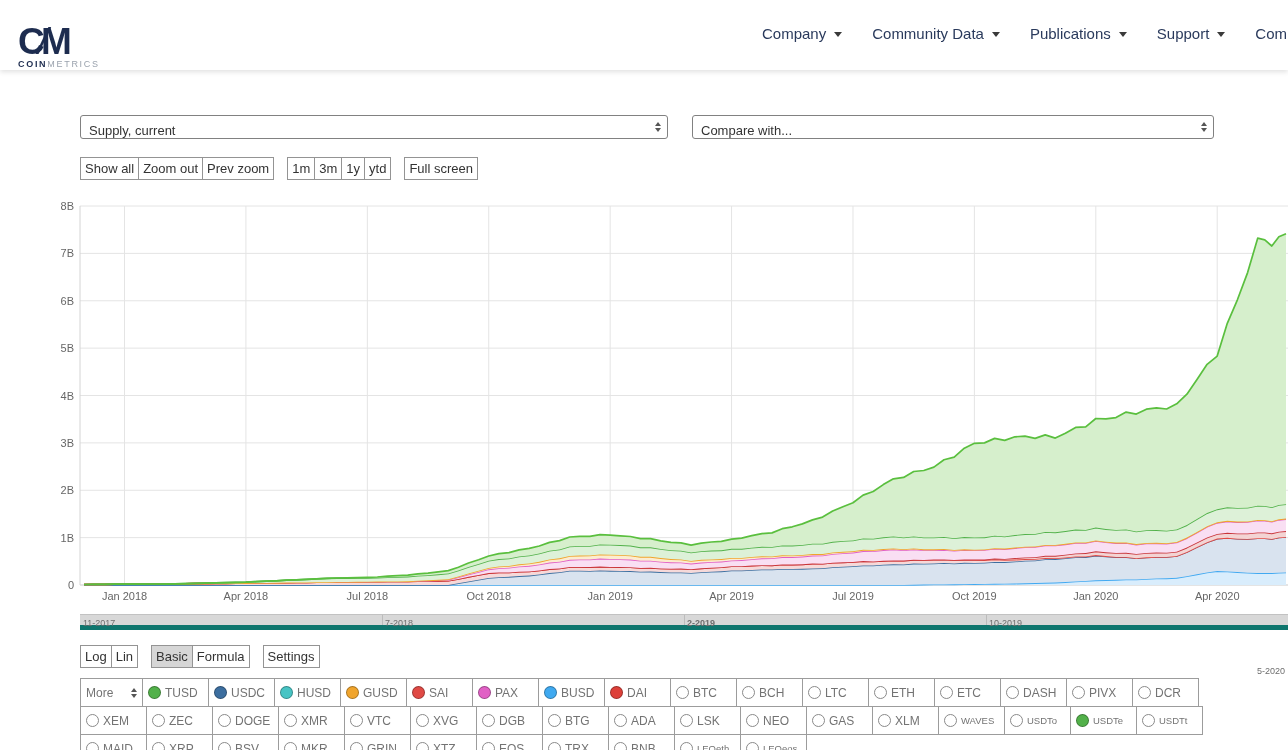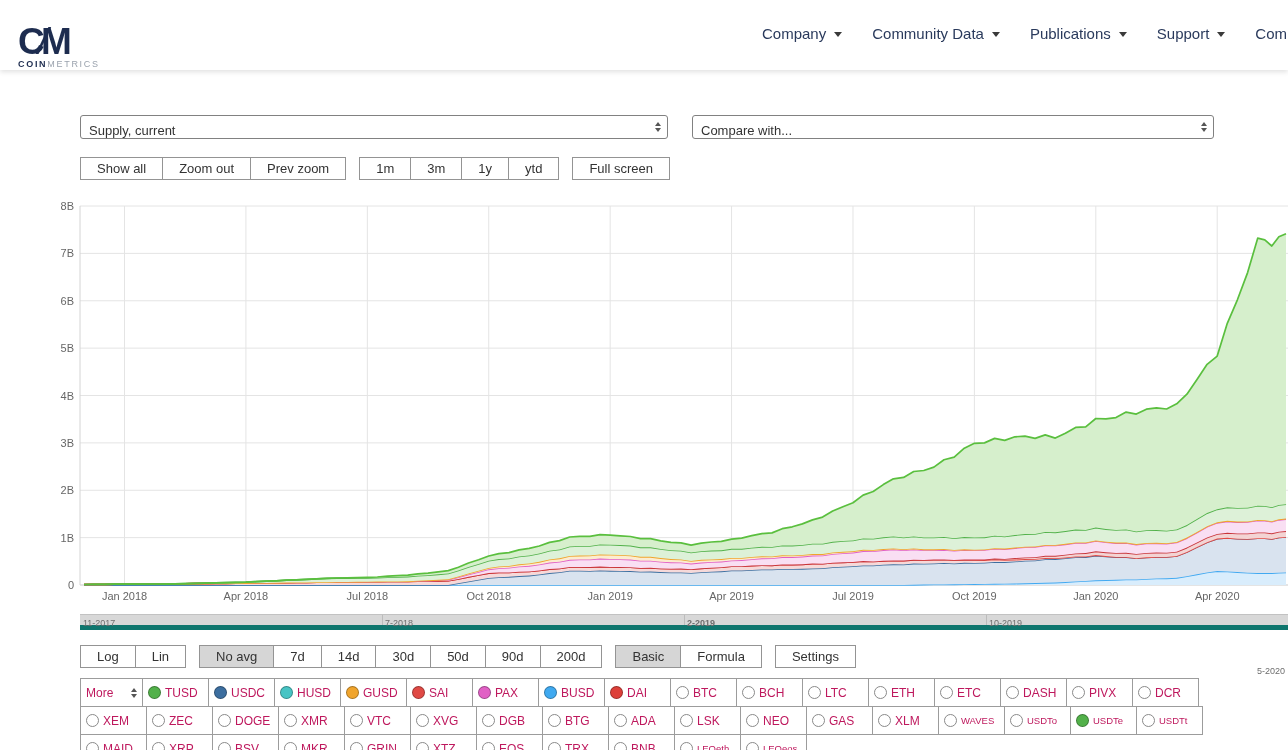--- a/index.html
+++ b/index.html
@@ -23,42 +23,42 @@
     display:flex;align-items:flex-end;padding:0 24px 0 8px;font-size:13px;color:#333;cursor:pointer}
   .spinner{position:absolute;right:6px;top:50%;transform:translateY(-50%);
     display:flex;flex-direction:column;gap:2px;align-items:center}
   .spin-up{width:0;height:0;border-left:3.5px solid transparent;border-right:3.5px solid transparent;
     border-bottom:4px solid #555}
   .spin-down{width:0;height:0;border-left:3.5px solid transparent;border-right:3.5px solid transparent;
     border-top:4px solid #555}
   
   .btn-row{position:absolute;display:flex}
   .group{display:flex;margin-right:13px}
-  .btn{height:23px;padding:0 16px;font-size:13px;color:#333;background:#fff;border:1px solid #949494;
+  .btn{height:23px;padding:0 4px;font-size:13px;color:#333;background:#fff;border:1px solid #949494;
     margin-left:-1px;cursor:pointer;font-family:inherit;white-space:nowrap}
   .group .btn:first-child{margin-left:0}
   .btn.active{background:#d6d6d6}
   
   .chart-wrap{position:absolute;left:45px;top:198px}
   svg text{font-family:"Liberation Sans",sans-serif}
   
   .navigator{position:absolute;left:80px;top:614px;width:1208px;height:16px;background:#d8d8d8;
     border-top:1px solid #c2c2c2;border-bottom:5px solid #0f766e;cursor:ew-resize}
   .nav-label{position:absolute;top:3px;font-size:9px;color:#6e6e6e}
   .nav-divider{position:absolute;top:0;bottom:0;width:1px;background:#bcbcbc}
   
   .asset-grid{position:absolute;left:80px;top:678px}
   .asset-row{display:flex;margin-top:-1px}
   .asset-row:first-child{margin-top:0}
   .asset-cell{width:67px;height:29px;border:1px solid #9c9c9c;margin-left:-1px;background:#fff;
     display:flex;align-items:center;padding-left:5px;gap:4px;cursor:pointer;position:relative;flex:none}
   .asset-row .asset-cell:first-child{margin-left:0}
   .more-cell{width:63px;padding-right:16px}
   .more-cell .spinner{right:5px}
-  .asset-label{font-size:12px;color:#be185d}
+  .asset-label{font-size:12px;color:#737373}
   .asset-label.small{font-size:9.5px}
   .dot{width:13px;height:13px;border-radius:50%;flex:none}
   .dot.off{border:1px solid #8a8a8a;background:#fff}
 </style>
 </head>
 <body>
 
 <header class="header">
   <div class="logo">
     <div class="logo-mark"><span>C</span><span class="slash">/</span><span>M</span></div>
@@ -189,29 +189,20 @@
     <span class="nav-label" style="left: calc(75% + 3px);">10-2019</span>
     <span class="nav-label" style="right: 3px; margin-top: 48px;">5-2020</span>
   </div>
 
 <div class="btn-row" id="bottom-toolbar" style="left:80px;top:645px">
     <div class="group">
       <button class="btn">Log</button>
       <button class="btn">Lin</button>
     </div>
     <div class="group">
-      <button class="btn active">No avg</button>
-      <button class="btn">7d</button>
-      <button class="btn">14d</button>
-      <button class="btn">30d</button>
-      <button class="btn">50d</button>
-      <button class="btn">90d</button>
-      <button class="btn">200d</button>
-    </div>
-    <div class="group">
       <button class="btn active">Basic</button>
       <button class="btn">Formula</button>
     </div>
     <div class="group">
       <button class="btn">Settings</button>
     </div>
   </div>
 
 <div class="asset-grid" id="asset-grid">
     <div class="asset-row">

